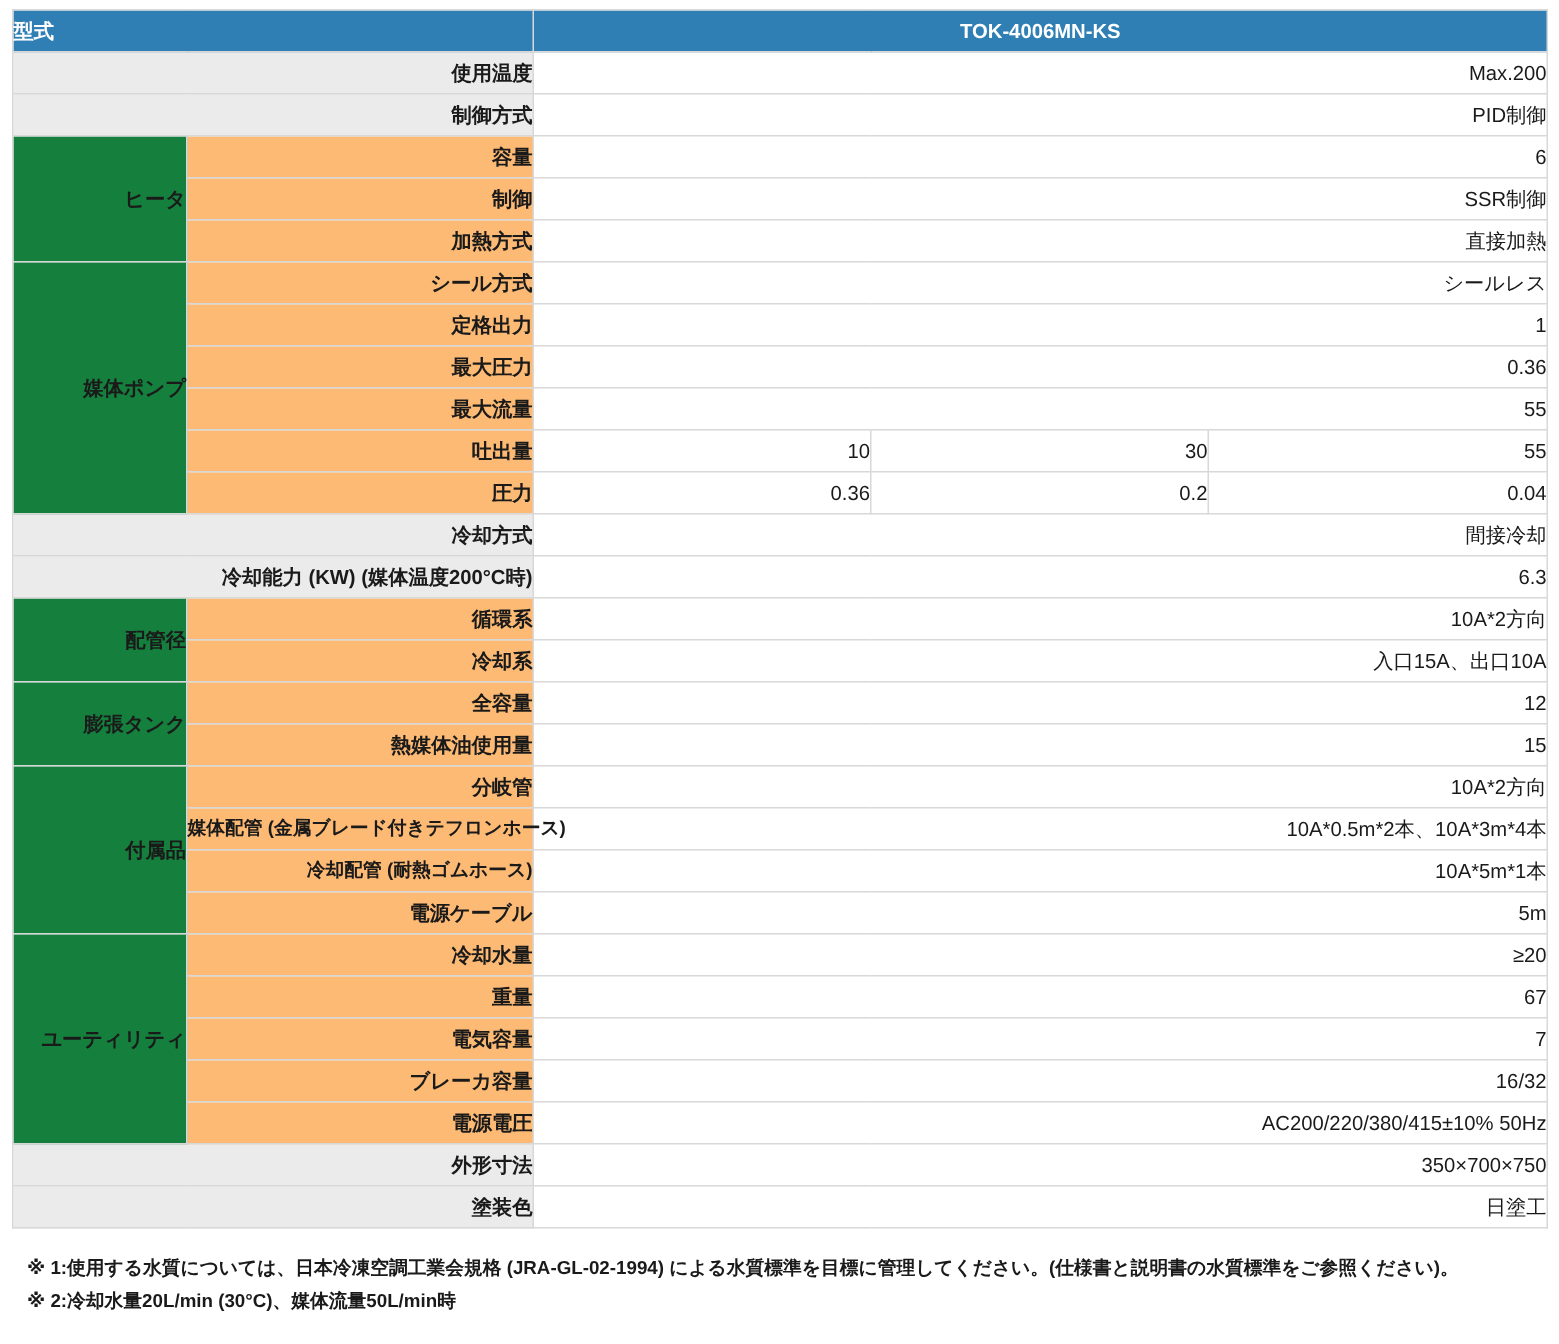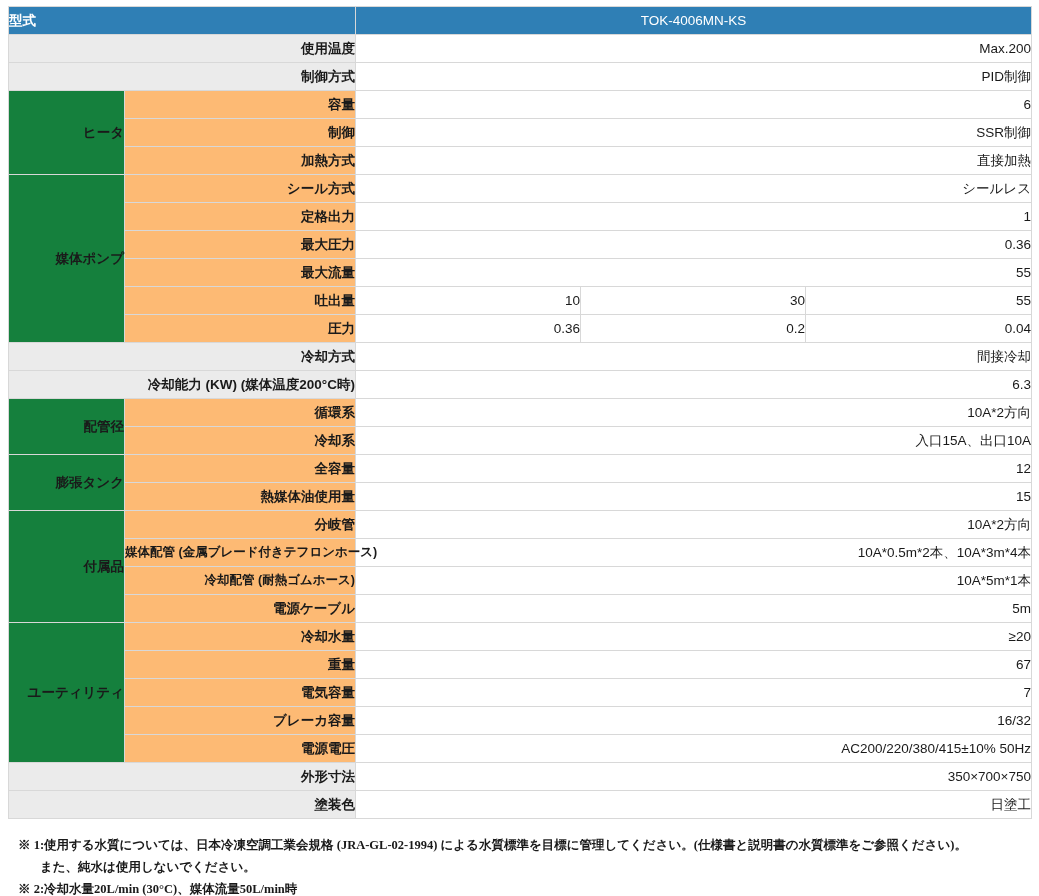--- a/index.html
+++ b/index.html
@@ -58,34 +58,34 @@
     background: #2f7fb5;
     color: #ffffff;
     font-weight: bold;
     padding: 5px 10px;
     text-align: left;
     border: 1px solid #2f7fb5;
   }
   .hdr-val {
     background: #2f7fb5;
     color: #ffffff;
-    font-weight: normal;
+    font-weight: bold;
     text-align: center;
     padding: 5px 6px;
     border: 1px solid #2f7fb5;
   }
   .notes {
     margin-top: 16px;
     padding: 0 10px 10px 10px;
     font-size: 12.5px;
     line-height: 1.75;
     color: #1a1a1a;
     font-weight: bold;
   }
-  .notes .note-line { white-space: nowrap; font-family: Liberation Serif, serif; }
+  .notes .note-line { white-space: nowrap; }
   .notes .note-cont { padding-left: 22px; }
 </style>
 </head>
 <body>
 
 <div class="sheet">
   <table class="spec">
     <colgroup>
       <col style="width:116px">
       <col style="width:231px">
@@ -231,16 +231,15 @@
 
       <tr>
         <td class="lbl" colspan="2">塗装色</td>
         <td class="val" colspan="3">日塗工</td>
       </tr>
     </tbody>
   </table>
 
   <div class="notes">
     <div class="note-line">※ 1:使用する水質については、日本冷凍空調工業会規格 (JRA-GL-02-1994) による水質標準を目標に管理してください。(仕様書と説明書の水質標準をご参照ください)。</div>
-    <div class="note-line note-cont">また、純水は使用しないでください。</div>
     <div class="note-line">※ 2:冷却水量20L/min (30°C)、媒体流量50L/min時</div>
   </div>
 </div>
 
 </body></html>

